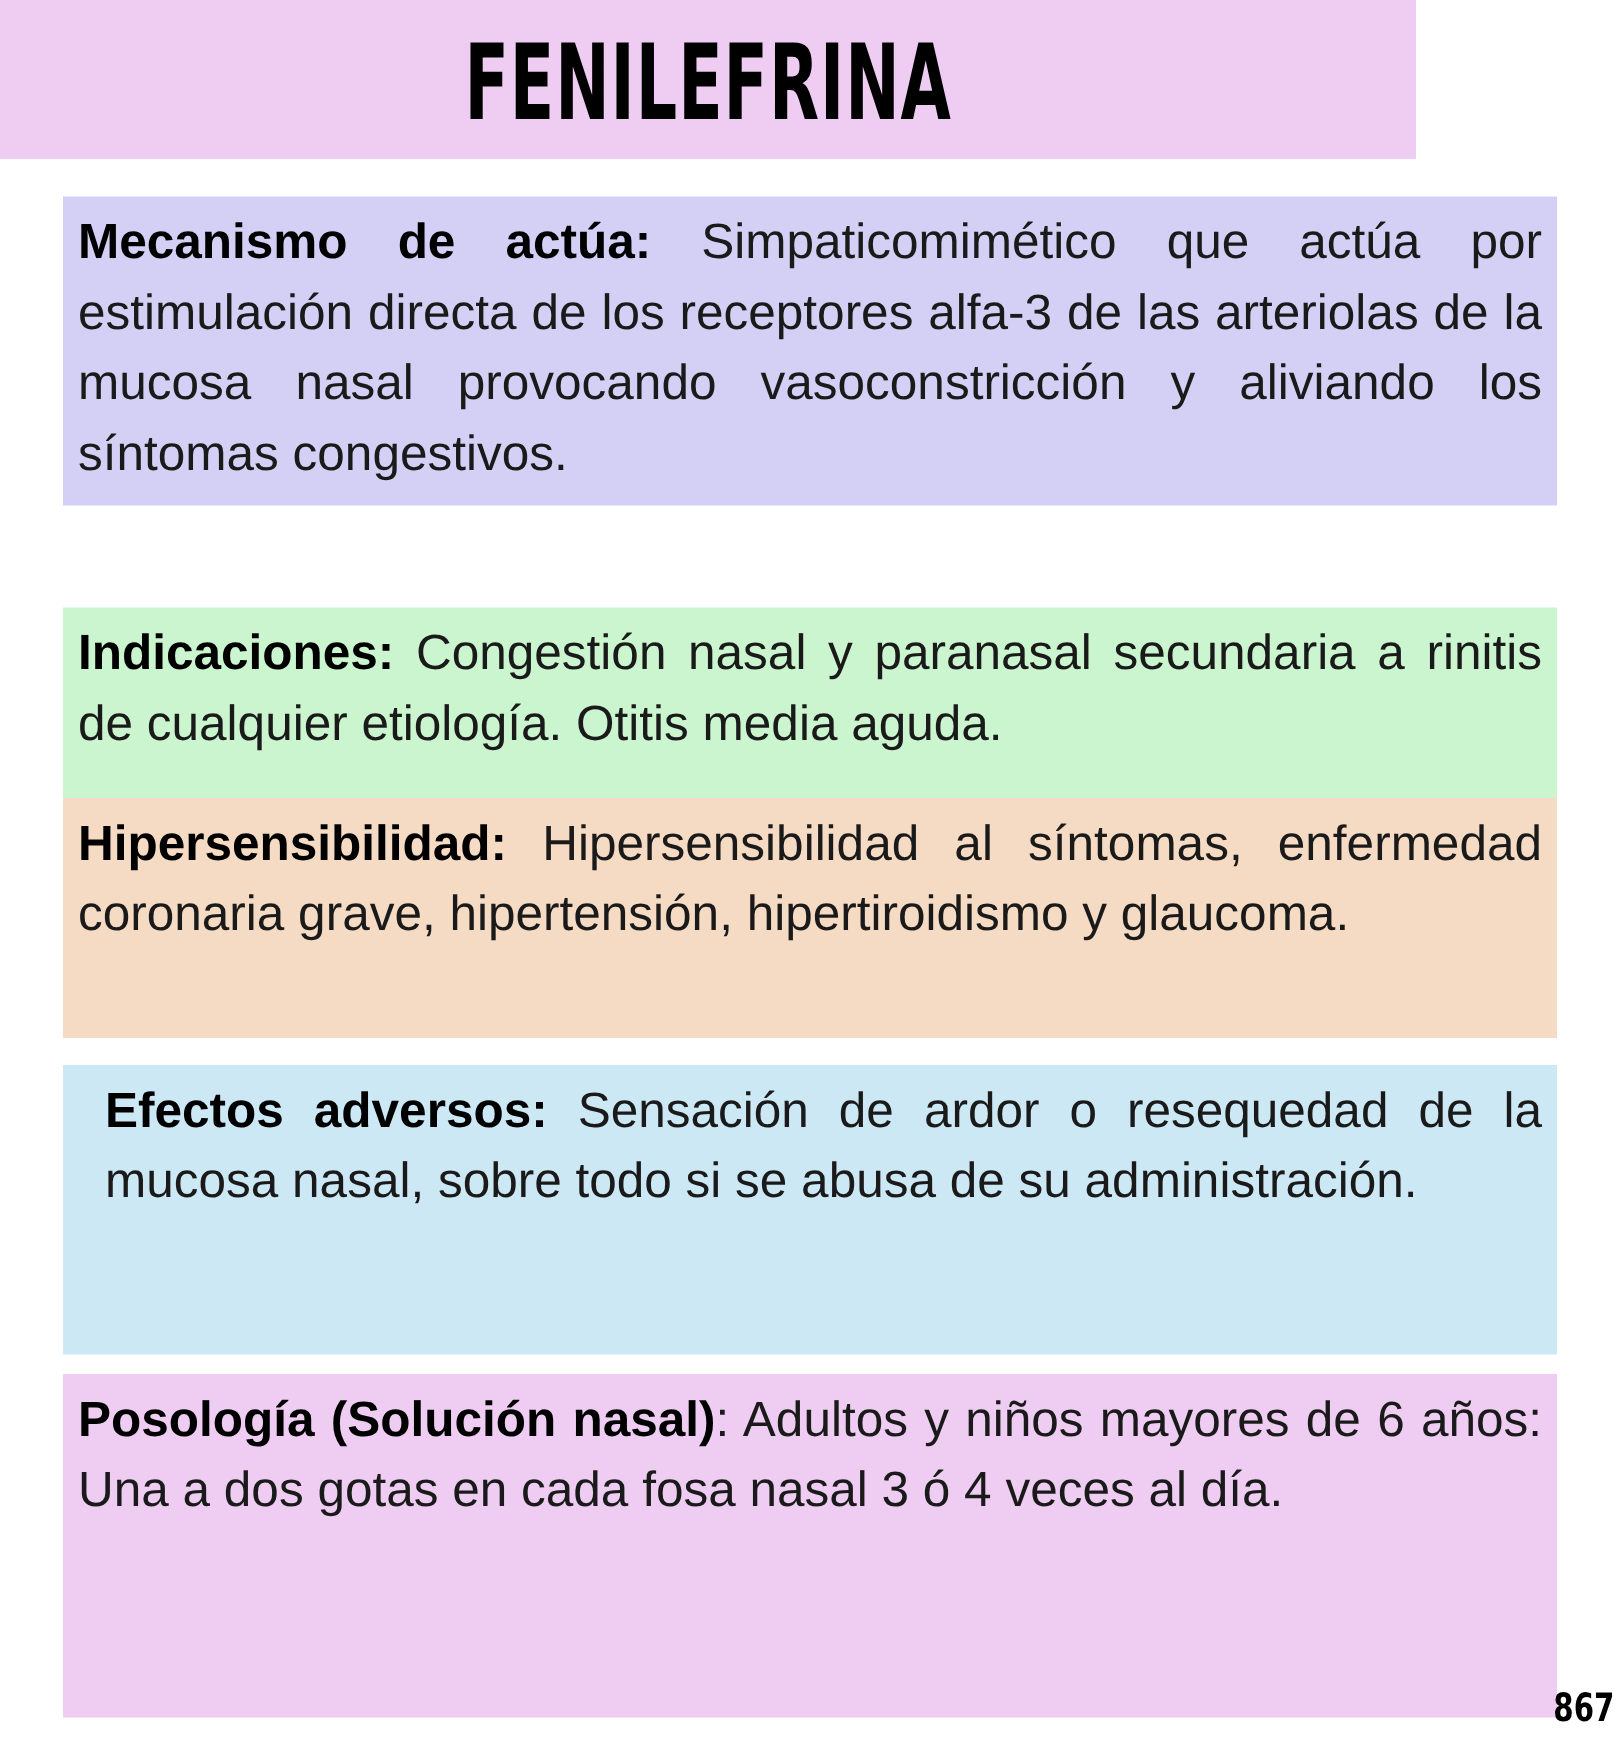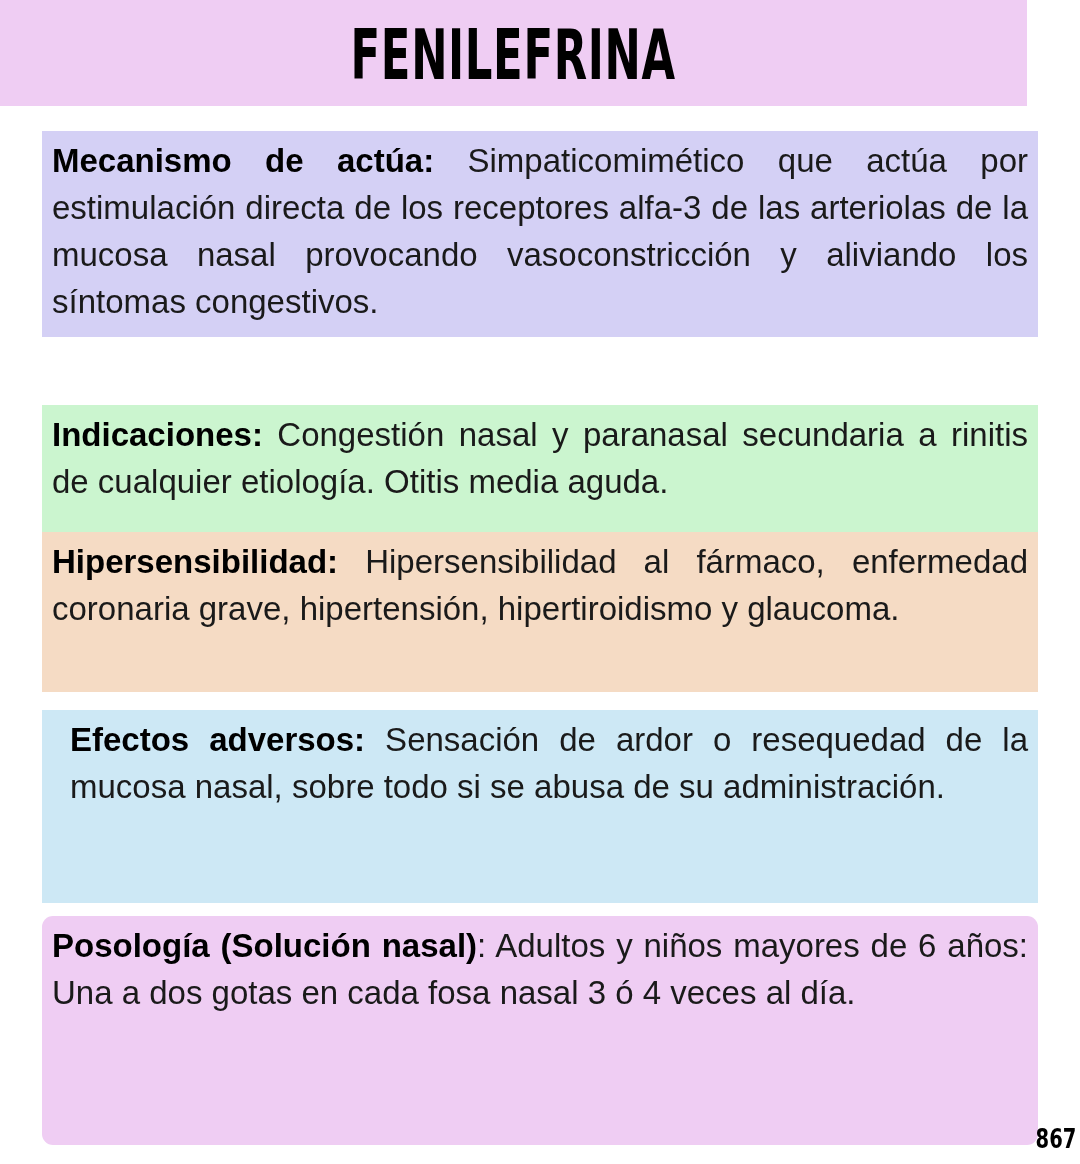--- a/index.html
+++ b/index.html
@@ -2,21 +2,21 @@
 <html><head>
 <meta charset="utf-8">
 <style>
   html, body { margin: 0; padding: 0; }
   body {
     width: 1080px; height: 1164px; background: #ffffff;
     position: relative; overflow: hidden;
     font-family: "DejaVu Sans", sans-serif;
   }
   .header {
-    position: absolute; left: 0; top: 0; width: 1027px; height: 106px;
+    position: absolute; left: 0; top: 0; width: 944px; height: 106px;
     background: #efcdf3;
     display: flex; align-items: center; justify-content: center; text-align: right;
   }
   .title {
     font-family: "DejaVu Sans", sans-serif;
     font-weight: bold; font-size: 70px; color: #000;
     transform: scaleX(0.62); letter-spacing: 1px;
     line-height: 1; margin-top: 4px;
   }
   .box {
@@ -24,37 +24,37 @@
     box-sizing: border-box; padding: 6px 10px 0 10px;
     font-family: "Liberation Sans", sans-serif;
     font-size: 33px; line-height: 47px; color: #1a1a1a;
     text-align: justify;
   }
   .box .lbl { font-weight: bold; color: #000; }
   .b1 { top: 131px; height: 206px; background: #d4d0f5; }
   .b2 { top: 357px; height: 157px; background: #cbf5cf; margin-top: 48px; }
   .b3 { top: 532px; height: 160px; background: #f5dbc4; }
   .b4 { top: 710px; height: 193px; background: #cde8f5; padding-left: 28px; }
-  .b5 { top: 916px; height: 229px; background: #efcdf3; border-radius: 11px; }
+  .b5 { top: 916px; height: 229px; background: #efcdf3; }
   .page-num {
     position: absolute; right: 4px; top: 1124px;
     font-family: "DejaVu Sans", sans-serif; font-weight: bold;
     font-size: 26px; color: #000; transform: scaleX(0.75); transform-origin: right;
   }
 </style>
 </head>
 <body>
 
 <div class="header">
   <div class="title">FENILEFRINA</div>
 </div>
 
 <div class="box b1"><span class="lbl">Mecanismo de actúa:</span><span> Simpaticomimético que actúa por estimulación directa de los receptores alfa-3 de las arteriolas de la mucosa nasal provocando vasoconstricción y aliviando los síntomas congestivos.</span></div>
 
 <div class="box b2"><span class="lbl">Indicaciones:</span><span>  Congestión nasal y paranasal secundaria a rinitis de cualquier etiología. Otitis media aguda.</span></div>
 
-<div class="box b3"><span class="lbl">Hipersensibilidad:</span><span> Hipersensibilidad al fármaco, enfermedad coronaria grave, hipertensión, hipertiroidismo y glaucoma.</span></div>
+<div class="box b3"><span class="lbl">Hipersensibilidad:</span><span> Hipersensibilidad al síntomas, enfermedad coronaria grave, hipertensión, hipertiroidismo y glaucoma.</span></div>
 
 <div class="box b4"><span class="lbl">Efectos adversos:</span><span> Sensación de ardor o resequedad de la mucosa nasal, sobre todo si se abusa de su administración.</span></div>
 
 <div class="box b5"><span class="lbl">Posología (Solución nasal)</span><span>: Adultos y niños mayores de 6 años: Una a dos gotas en cada fosa nasal 3 ó 4 veces al día.</span></div>
 
 <div class="page-num">867</div>
 
 </body></html>

